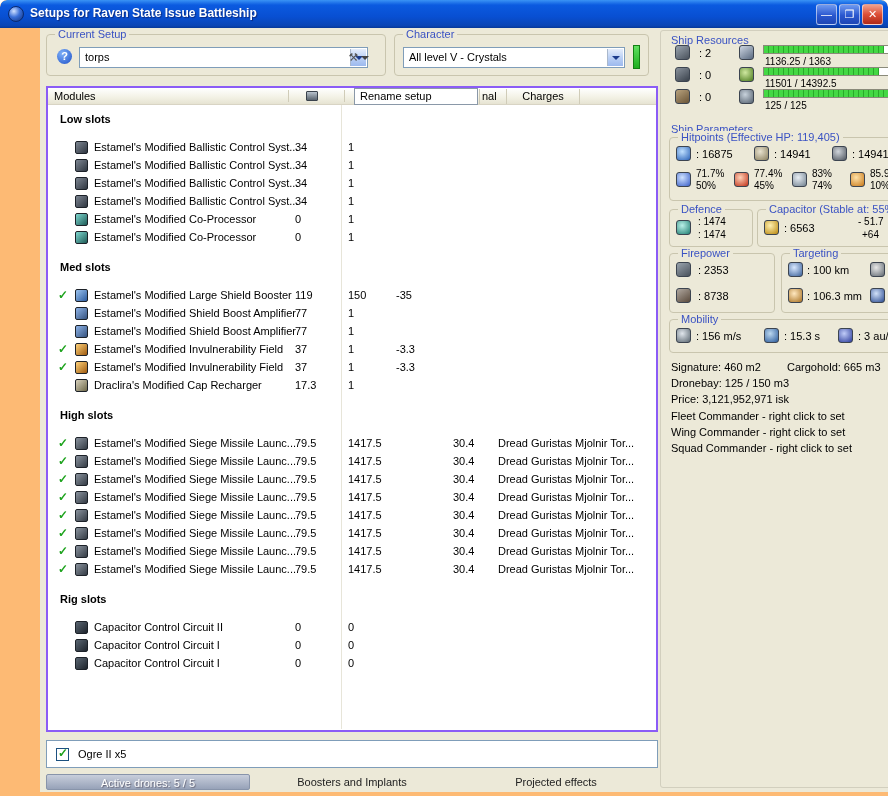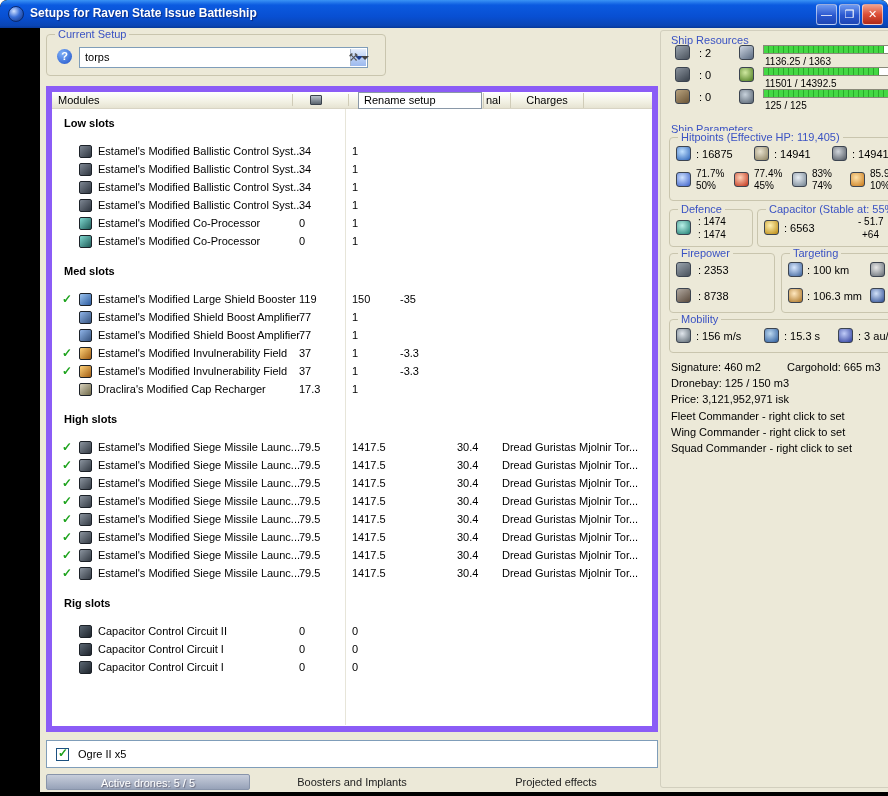--- a/index.html
+++ b/index.html
@@ -1,19 +1,19 @@
 <!DOCTYPE html>
 <html><head>
 <meta charset="utf-8">
 <style>
   * { box-sizing: border-box; }
   html,body { margin:0; padding:0; }
   body { width:888px; height:796px; font-family:"Liberation Sans", sans-serif; font-size:11px; color:#000; }
 
-  .window { position:relative; width:888px; height:796px; background:#000000; border-radius:7px 7px 0 0; overflow:hidden; }
+  .window { position:relative; width:888px; height:796px; background:#fdba74; border-radius:7px 7px 0 0; overflow:hidden; }
   .titlebar { position:absolute; left:0; top:0; width:888px; height:28px;
     background:linear-gradient(180deg,#3a93f5 0%,#0b5ae0 18%,#084fd2 60%,#0a45b4 92%,#063898 100%);
     border-radius:7px 7px 0 0; }
   .app-icon { position:absolute; left:8px; top:6px; width:16px; height:16px; border-radius:50%;
     background:radial-gradient(circle at 35% 30%, #cfe0ff, #3a6fd8 45%, #10307a); border:1px solid #0a2a70; }
   .title { position:absolute; left:30px; top:6px; font-size:12px; font-weight:bold; color:#fff; text-shadow:1px 1px 1px #0a2a80; white-space:nowrap; }
   .winbtns { position:absolute; right:5px; top:4px; display:flex; gap:2px; }
   .winbtn { width:21px; height:21px; border-radius:3px; border:1px solid rgba(255,255,255,.55);
     color:#fff; font-size:11px; line-height:19px; text-align:center; cursor:default; }
   .winbtn.minb,.winbtn.maxb { background:linear-gradient(#6f9af0,#2a57cf 55%,#1e46b4); }
@@ -30,21 +30,21 @@
   .combo-arrow { position:absolute; right:1px; top:1px; width:16px; height:17px;
     background:linear-gradient(#e6eefb,#bcd1f5 50%,#9cb9ee); border-left:1px solid #aab8cc; }
   .combo-arrow::after { content:""; position:absolute; left:4px; top:7px; border-left:4px solid transparent; border-right:4px solid transparent; border-top:4px solid #1c3c8c; }
   .help { position:absolute; width:15px; height:15px; border-radius:50%;
     background:radial-gradient(circle at 35% 30%, #7fb0f8, #1c50c8); color:#fff; font-weight:bold; text-align:center; line-height:15px; }
   .toolbtn { position:absolute; height:21px; width:40px; display:flex; align-items:center; justify-content:center; gap:3px; color:#555; }
   .toolbtn .tri { width:0; height:0; border-left:4px solid transparent; border-right:4px solid transparent; border-top:4px solid #444; }
   .charbar { position:absolute; width:7px; height:24px; background:linear-gradient(#5fe05f,#1fae1f); border:1px solid #148014; }
 
   
-  .list { position:absolute; left:6px; top:58px; width:612px; height:646px; background:#fff; border:6px solid #8b5cf6; }
+  .list { position:absolute; left:6px; top:58px; width:612px; height:646px; background:#fff; border:2px solid #8b5cf6; }
   .lheader { position:absolute; left:0; top:0; right:0; height:17px;
     background:linear-gradient(#ffffff,#f2f1e4 60%,#e6e3d2); border-bottom:1px solid #d8d4c4; }
   .hmodules { position:absolute; left:6px; top:2px; }
   .hdiv { position:absolute; top:2px; bottom:2px; width:1px; background:#d0ccb8; }
   .hicon { position:absolute; left:258px; top:3px; width:12px; height:10px; border-radius:1px;
     background:linear-gradient(#b8c2cc,#5a646e); border:1px solid #3a424c; }
   .tab-rename { position:absolute; left:306px; top:0; width:124px; height:17px; background:#fff; border:1px solid #8a98a8; padding-left:5px; line-height:15px; }
   .tab-partial { position:absolute; left:431px; top:1px; width:26px; height:15px; border-left:1px solid #d0ccb8; padding-left:2px; line-height:15px; }
   .tab-charges { position:absolute; left:458px; top:1px; width:74px; height:15px; border-left:1px solid #d0ccb8; border-right:1px solid #d0ccb8; text-align:center; line-height:15px; }
   .lbody { position:absolute; left:0; top:17px; right:0; bottom:0; overflow:hidden; padding-top:4px; }
@@ -134,20 +134,28 @@
       <div class="combo" style="left:32px; top:12px; width:289px;">
         <span>torps</span>
         <span class="combo-arrow"></span>
       </div>
       <div class="toolbtn" style="left:292px; top:12px;">
         <span>⚒</span>
         <span class="tri"></span>
       </div>
     </div>
 
+    <div class="gb" style="left:354px; top:6px; width:255px; height:42px;">
+      <span class="gb-label">Character</span>
+      <div class="combo" style="left:8px; top:12px; width:222px;">
+        <span>All level V - Crystals</span>
+        <span class="combo-arrow"></span>
+      </div>
+      <span class="charbar" style="left:238px; top:10px;"></span>
+    </div>
 
     <div class="list">
       <div class="lheader">
         <span class="hmodules">Modules</span>
         <span class="hdiv" style="left:240px;"></span>
         <span class="hicon"></span>
         <span class="hdiv" style="left:296px;"></span>
         <span class="tab-rename">Rename setup</span>
         <span class="tab-partial">nal</span>
         <span class="tab-charges">Charges</span>

